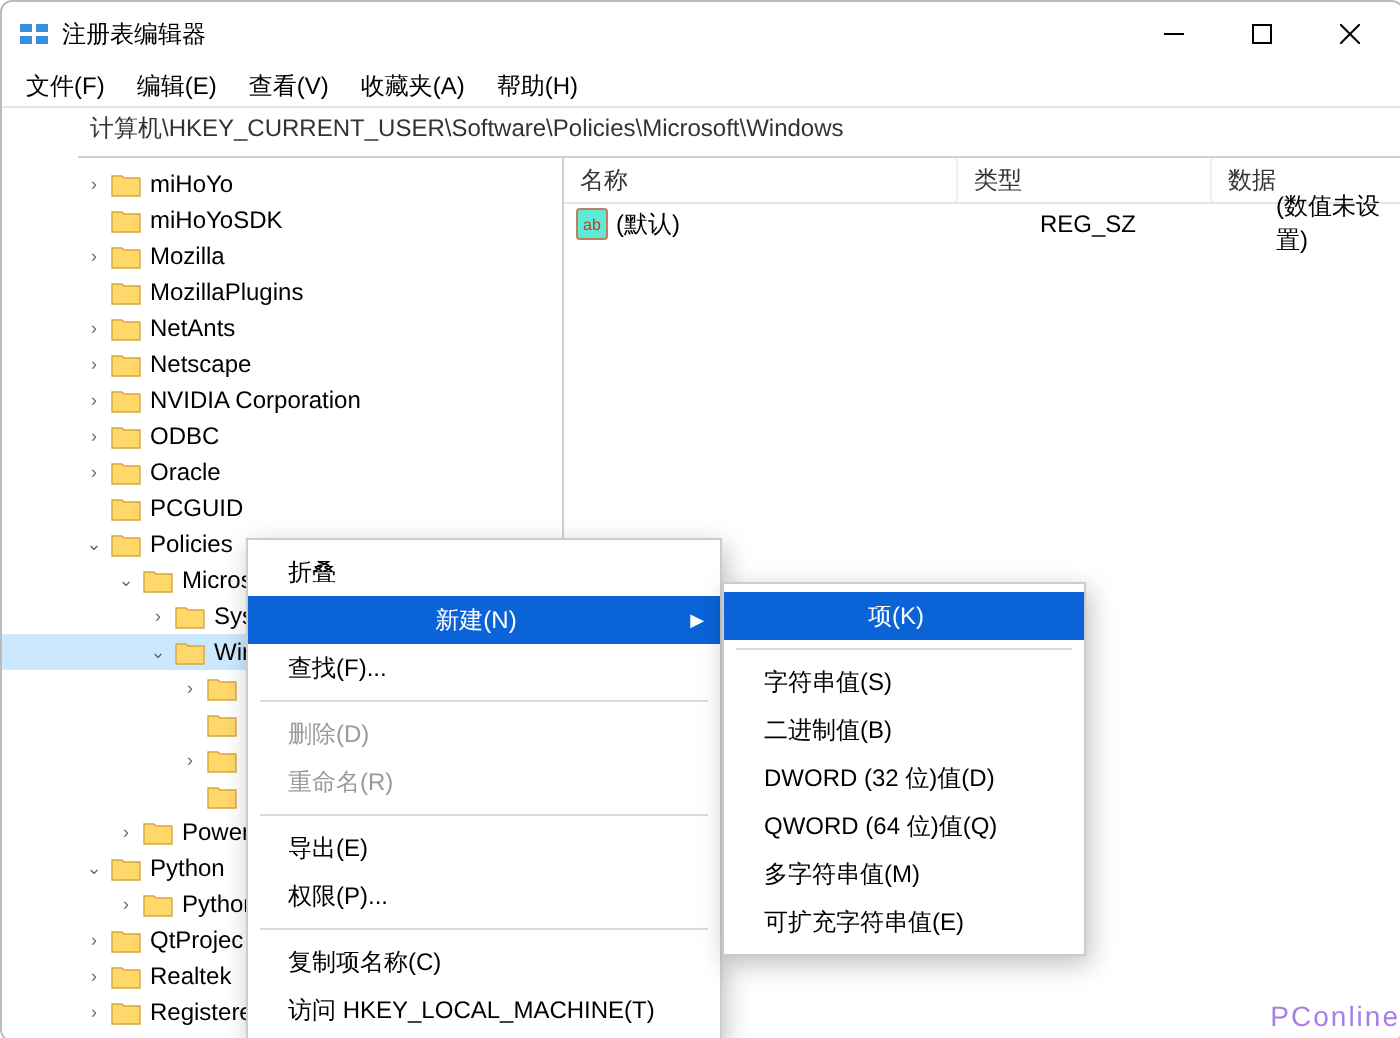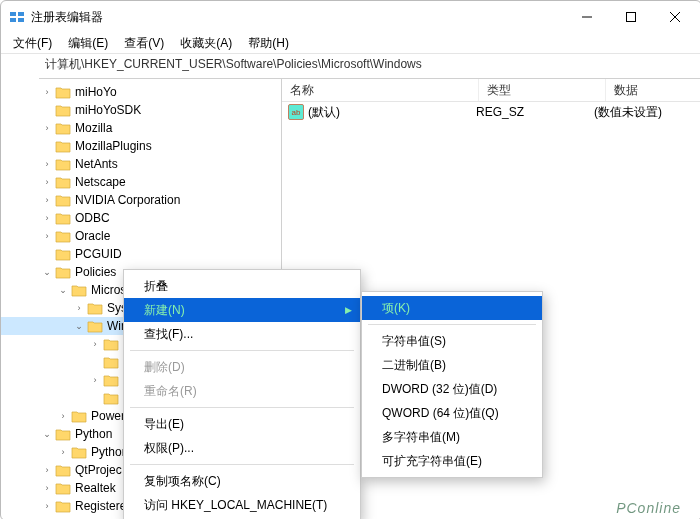--- a/index.html
+++ b/index.html
@@ -27,41 +27,41 @@
   .body-split { display:flex; height:calc(519px - 32px - 20px - 24px - 2px); }
   .tree-pane { width:280px; border-right:1px solid #d0d0d0; overflow:hidden; padding-top:4px; position:relative;}
   .list-pane { flex:1; overflow:hidden; position:relative;}
   .cols { height:22px; border-bottom:1px solid #e5e5e5; display:flex; font-size:12px; color:#333; }
   .cols div { padding:3px 8px; border-right:1px solid #eee; }
   .col-name { width:180px; }
   .col-type { width:110px; }
   .col-data { flex:1; }
   .list-row { display:flex; height:20px; align-items:center; }
   .list-row .cell-name { width:180px; padding-left:6px; display:flex; align-items:center; gap:4px;}
-  .list-row .cell-type { width:110px; padding-left:8px;}
+  .list-row .cell-type { width:110px; padding-left:8px;margin-left:44px;}
   .list-row .cell-data { flex:1; padding-left:8px;}
   .ab-icon { width:14px; height:14px; border:1px solid #c08060; border-radius:2px; display:flex; align-items:center; justify-content:center; font-size:8px; color:#c04020; background:#5eead4;}
   
   .tree { font-size:12px; }
   .tree-row { height:18px; display:flex; align-items:center; white-space:nowrap; }
   .tree-row .chev { width:12px; display:inline-flex; justify-content:center; color:#666; font-size:9px;}
   .tree-row .folder { width:16px; height:14px; margin:0 4px 0 2px; display:inline-block;}
   .tree-row.sel { background:#cce8ff; }
   .indent-1 { padding-left:  40px; }
   .indent-2 { padding-left:  56px; }
   .indent-3 { padding-left:  72px; }
   .indent-4 { padding-left:  88px; }
   
   .ctxmenu { position:absolute; background:#fff; border:1px solid #ccc; box-shadow:2px 4px 12px rgba(0,0,0,0.25); font-size:12px; padding:4px 0; z-index:50;}
   .ctxmenu .mi { height:24px; line-height:24px; padding:0 28px 0 20px; position:relative; white-space:nowrap;}
-  .ctxmenu .mi.sel { background:#0a64d8; color:#86efac; }
+  .ctxmenu .mi.sel { background:#0a64d8; color:#ffffff;text-align:center; }
   .ctxmenu .mi.dis { color:#9a9a9a; }
   .ctxmenu .sep { height:1px; background:#ddd; margin:4px 6px; }
   .ctxmenu .mi .sub-ind { position:absolute; right:8px; top:0; font-size:9px;}
-  .watermark { position:absolute; right:20px; bottom:4px; color:#14532d; font-size:14px; font-style:italic; letter-spacing:1px; z-index:100; opacity:.6;}
+  .watermark { position:absolute; right:1px; bottom:4px; color:#6d28d9; font-size:14px; letter-spacing:1px; z-index:100; opacity:.6;}
 </style>
 </head>
 <body>
 
 <div class="window">
 
   <div class="titlebar">
     <span class="app-icon">
       <svg viewBox="0 0 16 16">
           <rect x="1" y="3" width="6" height="4" fill="#3a8fdd"></rect>

